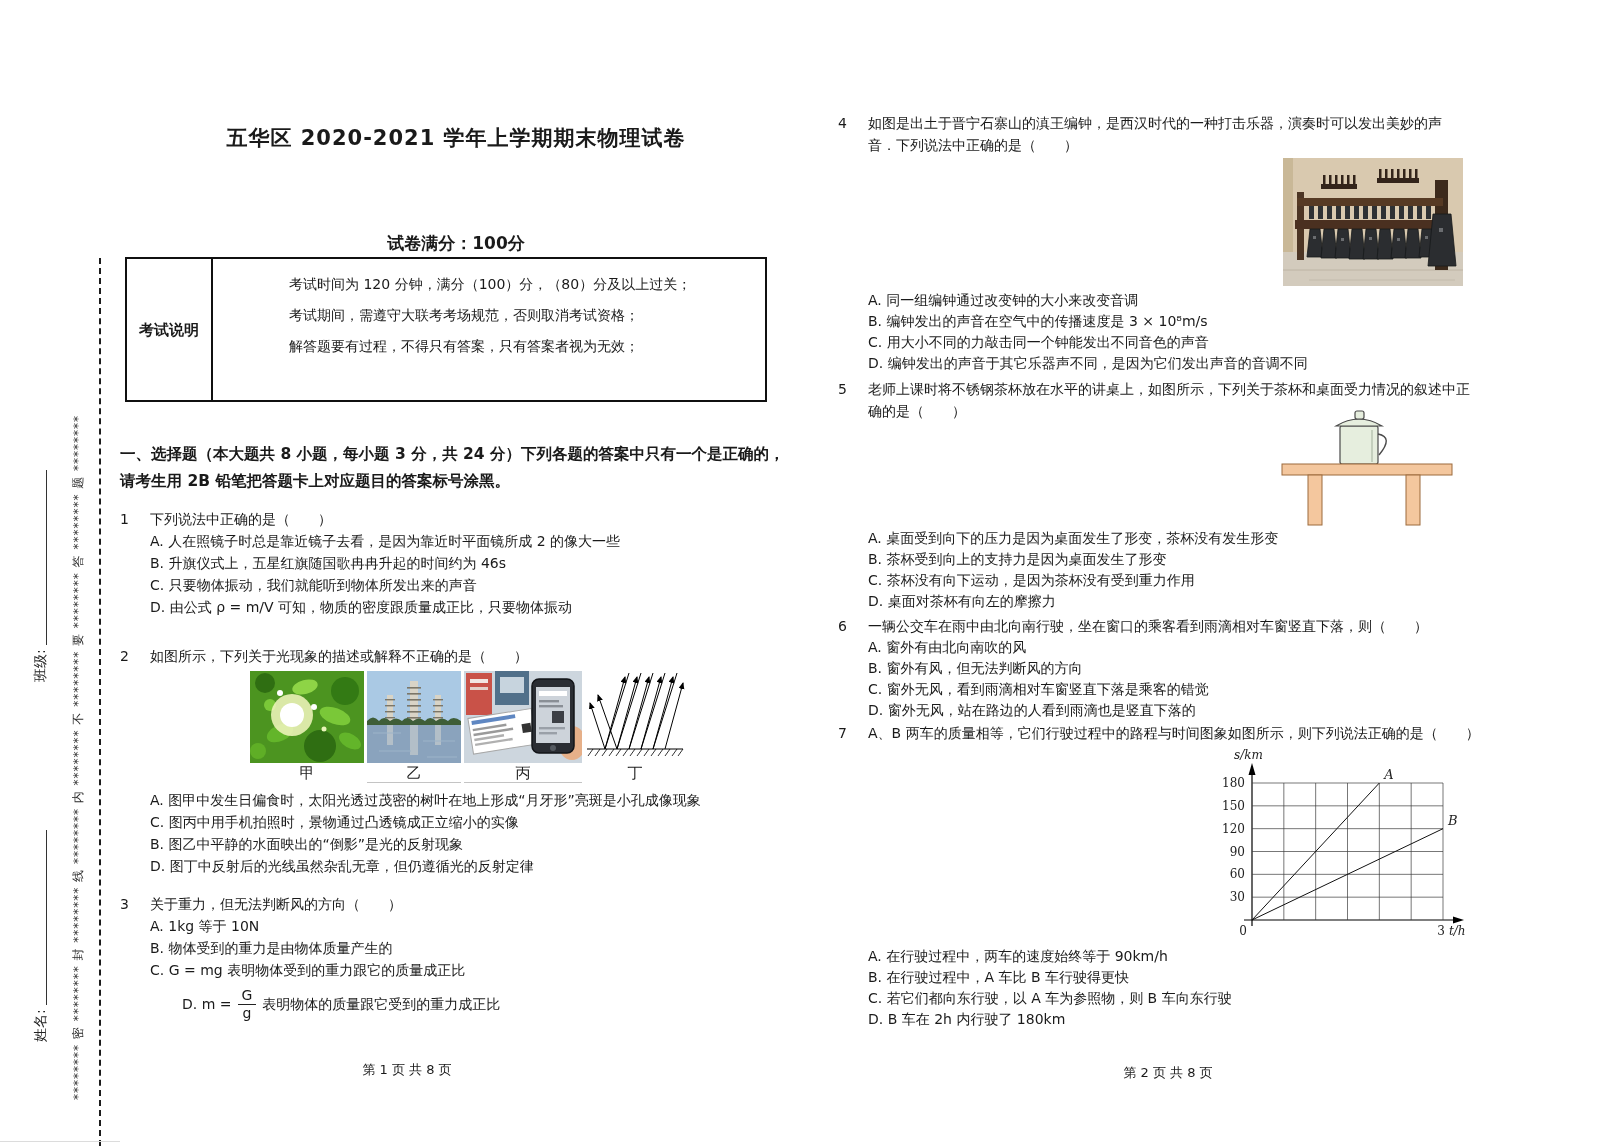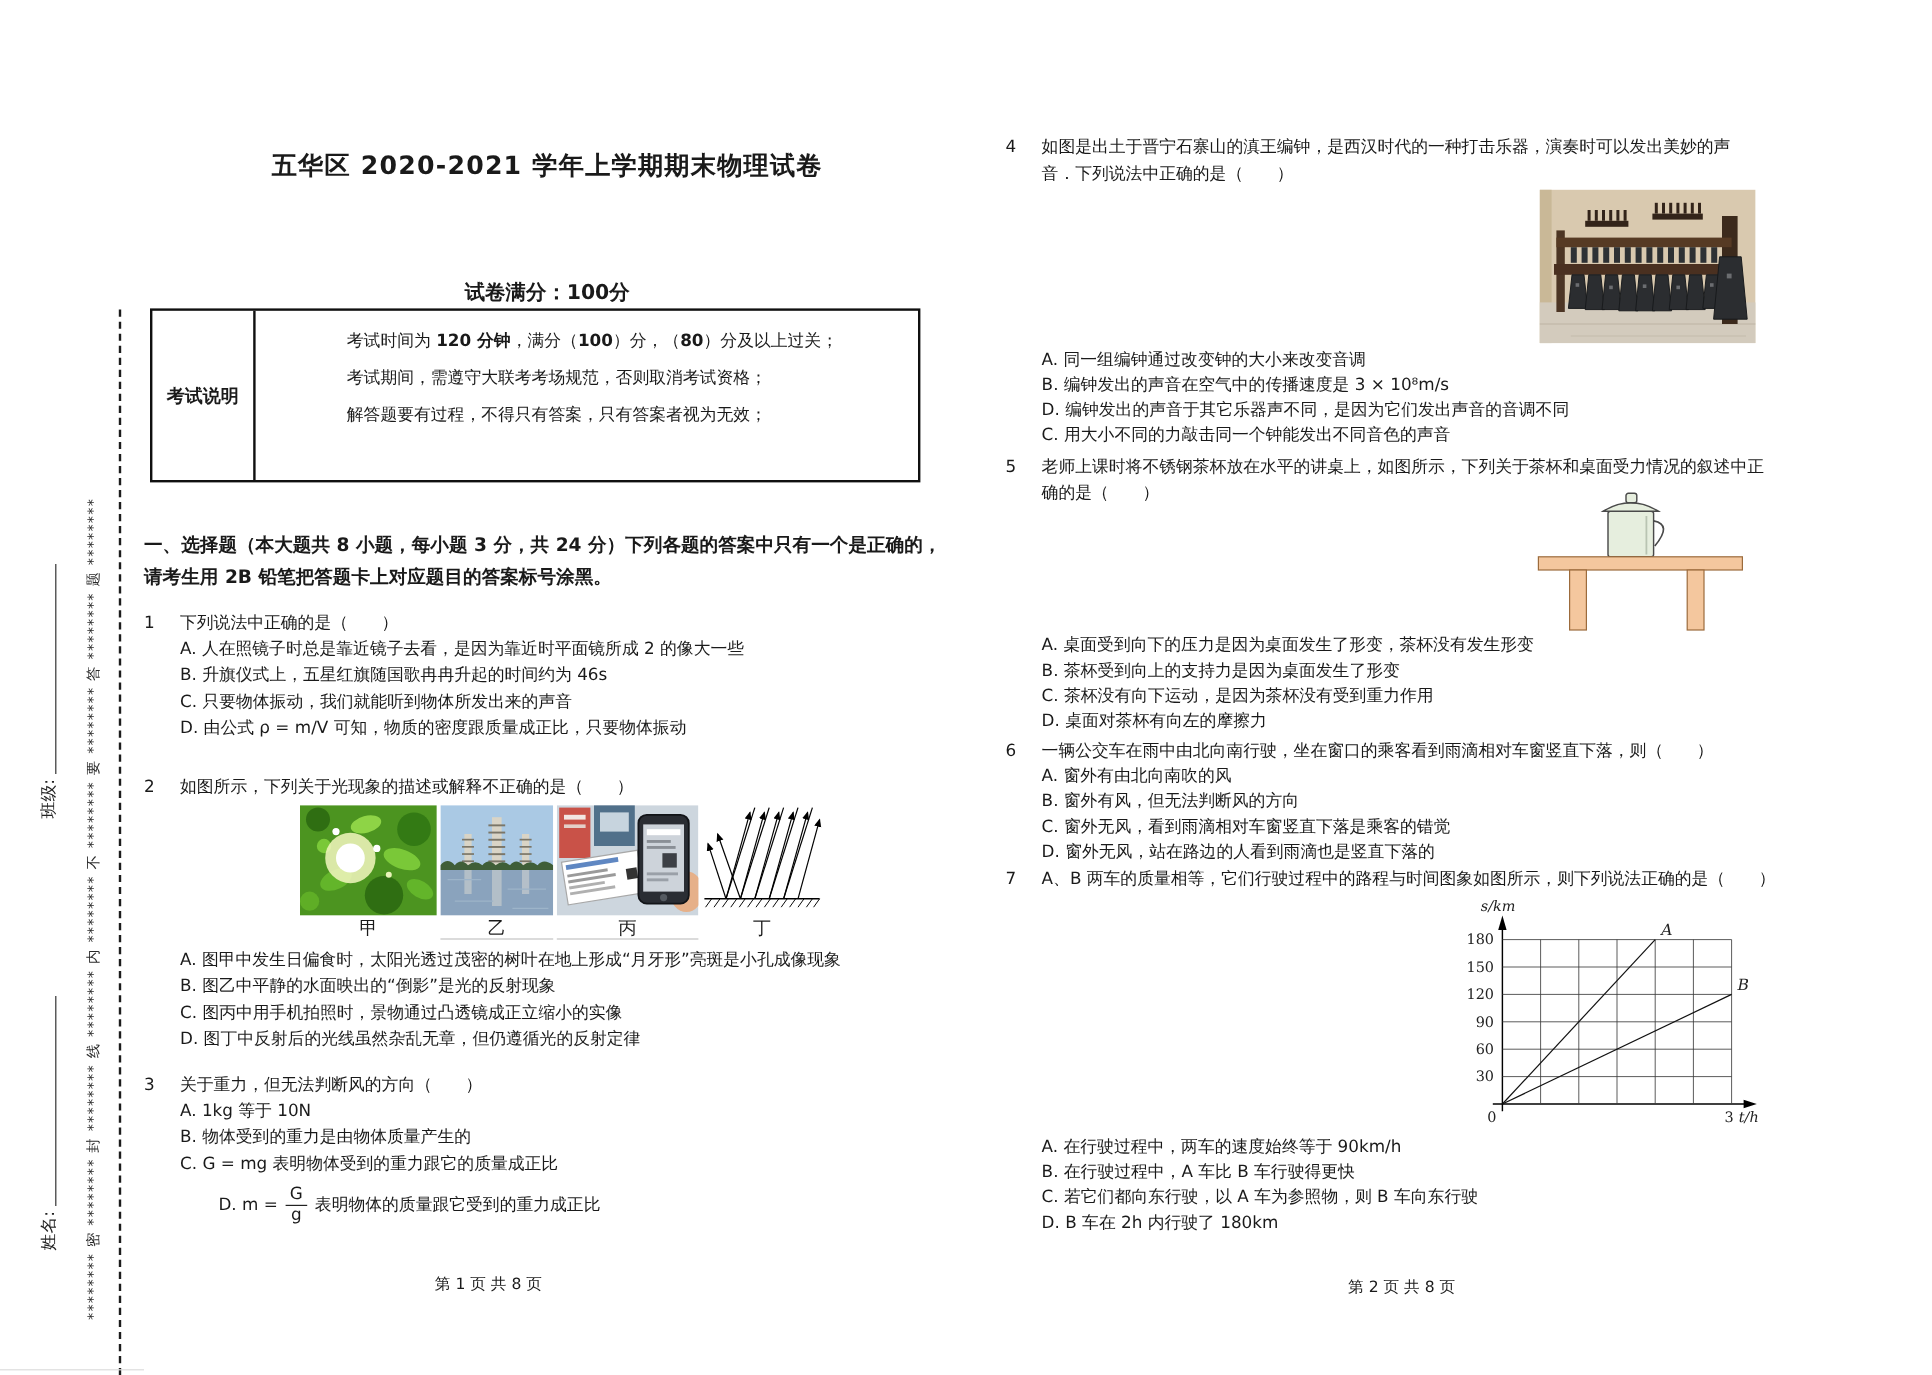--- a/index.html
+++ b/index.html
@@ -1,18 +1,18 @@
 <!DOCTYPE html>
 <html><head>
 <meta charset="utf-8">
 <style>
   html,body{margin:0;padding:0;background:#ffffff;}
   .sheet{position:relative;width:1610px;height:1146px;background:#ffffff;overflow:hidden;
          font-family:"DejaVu Sans","Liberation Sans",sans-serif;color:#1a1a1a;}
-  .b{font-weight:bold;text-align:right;}
+  .b{font-weight:normal;text-align:right;}
   
   .seal-line{position:absolute;left:99px;top:258px;height:888px;width:0;border-left:2px dashed #1c1c1c;}
   .seal-text{position:absolute;left:70px;top:1100px;width:792px;height:18px;
              transform:rotate(-90deg);transform-origin:0 0;font-size:12px;letter-spacing:1px;
              color:#2a2a2a;white-space:nowrap;overflow:hidden;}
   .vrow{position:absolute;display:flex;align-items:flex-end;transform:rotate(-90deg);
         transform-origin:0 0;font-size:14px;color:#222;height:20px;}
   .name-row{left:30px;top:1042px;width:212px;}
   .class-row{left:30px;top:682px;width:212px;}
   .vrow .lbl{flex:0 0 auto;}
@@ -237,22 +237,22 @@
               <line x1="80" y1="78" x2="98" y2="12" marker-end="url(#ah)"></line>
               <line x1="20" y1="78" x2="5" y2="32" marker-end="url(#ah)"></line>
               <line x1="32" y1="78" x2="13" y2="24" marker-end="url(#ah)"></line>
             </g>
           </svg>
           <div class="figcap">丁</div>
         </div>
       </div>
       <div class="opts" style="margin-top:6px;">
         <div class="opt">A. 图甲中发生日偏食时，太阳光透过茂密的树叶在地上形成“月牙形”亮斑是小孔成像现象</div>
+        <div class="opt">C. 图丙中用手机拍照时，景物通过凸透镜成正立缩小的实像</div>
         <div class="opt">B. 图乙中平静的水面映出的“倒影”是光的反射现象</div>
-        <div class="opt">C. 图丙中用手机拍照时，景物通过凸透镜成正立缩小的实像</div>
         <div class="opt">D. 图丁中反射后的光线虽然杂乱无章，但仍遵循光的反射定律</div>
       </div>
     </div>
 
     <div class="q" style="left:120px;top:893px;width:676px;">
       <div class="qrow">
         <span class="qnum">3</span>
         <span class="qtext">关于重力，但无法判断风的方向（　　）</span>
       </div>
       <div class="opts">
@@ -346,22 +346,22 @@
           <rect x="142" y="78" width="3" height="3"></rect>
             <rect x="156" y="70" width="4" height="4"></rect>
         </g>
       </svg>
     </div>
 
     <div class="q lh21" style="left:838px;top:290px;width:662px;">
       <div class="opts">
         <div class="opt">A. 同一组编钟通过改变钟的大小来改变音调</div>
         <div class="opt">B. 编钟发出的声音在空气中的传播速度是 3 × 10⁸m/s</div>
+        <div class="opt">C. 用大小不同的力敲击同一个钟能发出不同音色的声音</div>
         <div class="opt">D. 编钟发出的声音于其它乐器声不同，是因为它们发出声音的音调不同</div>
-        <div class="opt">C. 用大小不同的力敲击同一个钟能发出不同音色的声音</div>
       </div>
     </div>
 
     <div class="q" style="left:838px;top:378px;width:640px;">
       <div class="qrow">
         <span class="qnum">5</span>
         <span class="qtext">老师上课时将不锈钢茶杯放在水平的讲桌上，如图所示，下列关于茶杯和桌面受力情况的叙述中正确的是（　　）</span>
       </div>
     </div>
 

